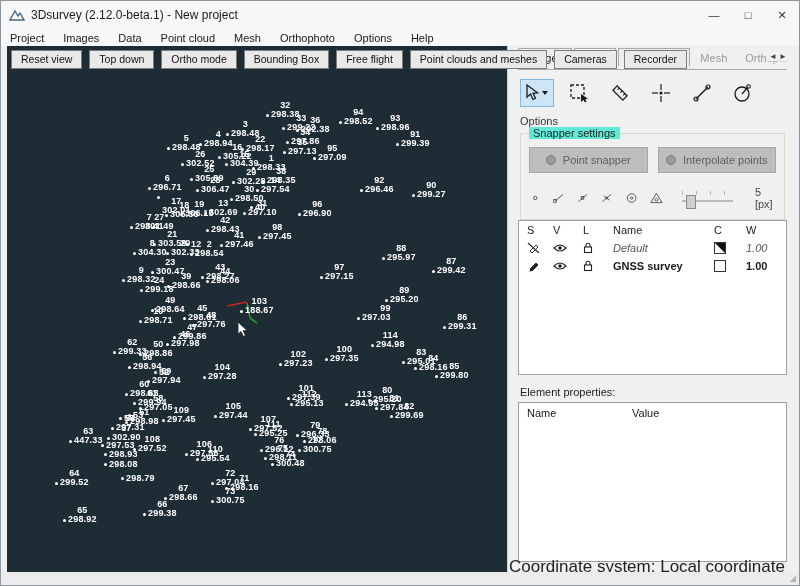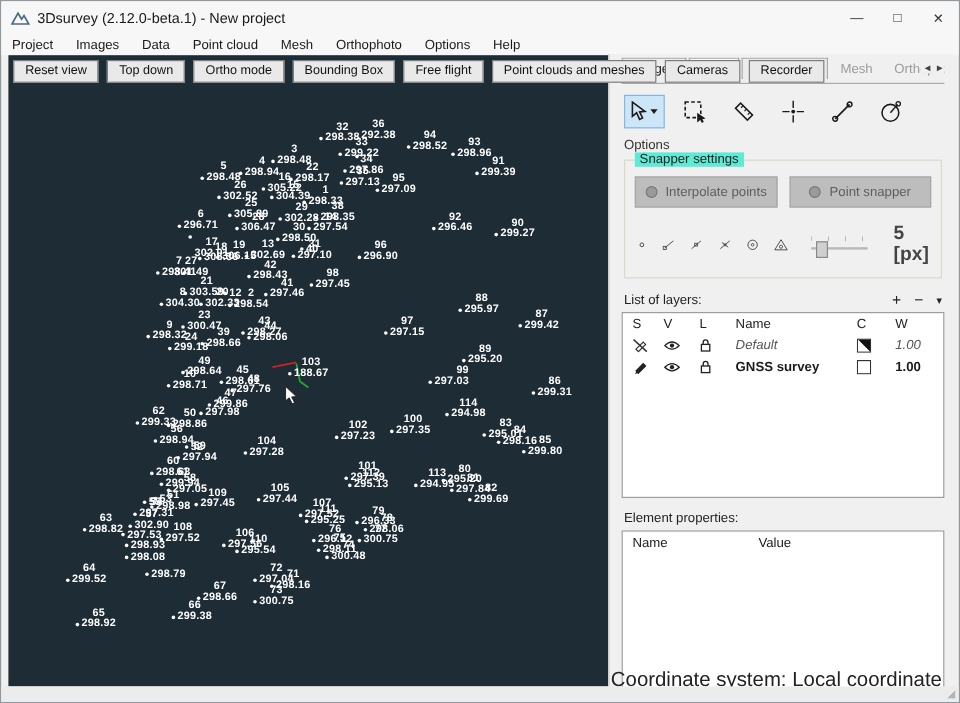--- a/index.html
+++ b/index.html
@@ -51,21 +51,21 @@
             background:#bdbdbd;border:1px solid #a6a6a6;color:#5e5e5e;font-size:11px;}
   .radio-dot{width:8px;height:8px;border-radius:50%;border:1px solid #777;background:#9a9a9a;}
   .snap-icons{display:flex;align-items:center;gap:13px;margin:13px 2px 0;}
   .snap-icons svg{display:block;}
   .slider{position:relative;width:72px;height:14px;margin-left:6px;}
   .slider-ticks{position:absolute;left:0;top:0;width:100%;height:4px;
      background:repeating-linear-gradient(to right,#b5b5b5 0 1px,transparent 1px 14px);}
   .slider-track{position:absolute;left:0;top:9px;width:100%;height:2px;background:#b9b9b9;}
   .slider-thumb{position:absolute;left:4px;top:4px;width:8px;height:12px;background:#cfcfcf;
                 border:1px solid #8a8a8a;}
-  .slider-value{font-size:16px;color:#444;margin-left:9px;font-weight:bold;}
+  .slider-value{font-size:11px;color:#444;margin-left:9px;}
   .layers-head{display:flex;justify-content:space-between;align-items:center;margin:12px 2px 4px;}
   .layers-label{font-size:11px;color:#222;}
   .layers-btns{display:flex;gap:11px;font-size:13px;color:#222;align-items:center;}
   .layers-btns span{cursor:default;line-height:10px;}
   .list-box{background:#fff;border:1px solid #9e9e9e;font-size:11px;color:#1a1a1a;}
   .layers-box{height:153px;overflow:hidden;}
   .lrow{display:grid;grid-template-columns:26px 30px 30px 1fr 32px 36px;align-items:center;
         padding:3px 4px 2px 8px;}
   .lrow.header{color:#222;}
   .lrow .cell-icon{display:flex;align-items:center;}
@@ -134,21 +134,21 @@
     <div class="pt-label" style="left: 270px; top: 100px;">
       <div>32</div>
       <div>298.38</div>
     </div>
     <div class="pt-dot" style="left: 281px; top: 126px;"></div>
     <div class="pt-label" style="left: 286px; top: 113px;">
       <div>33</div>
       <div>299.22</div>
     </div>
     <div class="pt-dot" style="left: 295px; top: 128px;"></div>
-    <div class="pt-label" style="left: 300px; top: 98px;">
+    <div class="pt-label" style="left: 300px; top: 115px;">
       <div>36</div>
       <div>292.38</div>
     </div>
     <div class="pt-dot" style="left: 285px; top: 140px;"></div>
     <div class="pt-label" style="left: 290px; top: 127px;">
       <div>34</div>
       <div>297.86</div>
     </div>
     <div class="pt-dot" style="left: 282px; top: 150px;"></div>
     <div class="pt-label" style="left: 287px; top: 137px;">
@@ -596,21 +596,21 @@
     <div class="pt-dot" style="left: 127px; top: 413px;"></div>
     <div class="pt-label" style="left: 132px; top: 410px;">53</div>
     <div class="pt-dot" style="left: 110px; top: 426px;"></div>
     <div class="pt-label" style="left: 115px; top: 413px;">
       <div>54</div>
       <div>297.31</div>
     </div>
     <div class="pt-dot" style="left: 68px; top: 439px;"></div>
     <div class="pt-label" style="left: 73px; top: 426px;">
       <div>63</div>
-      <div>298.82</div>
+      <div>447.33</div>
     </div>
     <div class="pt-dot" style="left: 106px; top: 436px;"></div>
     <div class="pt-label" style="left: 111px; top: 423px;">
       <div>57</div>
       <div>302.90</div>
     </div>
     <div class="pt-dot" style="left: 132px; top: 447px;"></div>
     <div class="pt-label" style="left: 137px; top: 434px;">
       <div>108</div>
       <div>297.52</div>
@@ -722,25 +722,25 @@
     </div>
   </div>
 
   <div class="options-label">Options</div>
 
   <div class="groupbox">
     <div class="groupbox-legend">Snapper settings</div>
     <div class="snap-btn-row">
       <div class="snap-btn">
         <span class="radio-dot"></span>
-        <span>Interpolate points</span>
+        <span>Point snapper</span>
       </div>
       <div class="snap-btn">
         <span class="radio-dot"></span>
-        <span>Point snapper</span>
+        <span>Interpolate points</span>
       </div>
     </div>
     <div class="snap-icons">
       <svg width="12" height="12" viewBox="0 0 12 12">
         <circle cx="6" cy="6" r="2.4" fill="none" stroke="#444" stroke-width="1.2"></circle>
       </svg>
       <svg width="16" height="14" viewBox="0 0 16 14">
         <line x1="3" y1="11" x2="14" y2="2" stroke="#444" stroke-width="1.2"></line>
         <rect x="1" y="9" width="4" height="4" fill="none" stroke="#444" stroke-width="1.1"></rect>
       </svg>
@@ -763,28 +763,20 @@
       </svg>
       <div class="slider">
         <div class="slider-ticks"></div>
         <div class="slider-track"></div>
         <div class="slider-thumb"></div>
       </div>
       <span class="slider-value">5 [px]</span>
     </div>
   </div>
 
-  <div class="layers-head">
-    <span class="layers-label">List of layers:</span>
-    <span class="layers-btns">
-      <span>+</span>
-      <span>−</span>
-      <span style="font-size:9px;">▾</span>
-    </span>
-  </div>
 
   <div class="list-box layers-box">
     <div class="lrow header">
       <span>S</span>
       <span>V</span>
       <span>L</span>
       <span>Name</span>
       <span>C</span>
       <span>W</span>
     </div>

